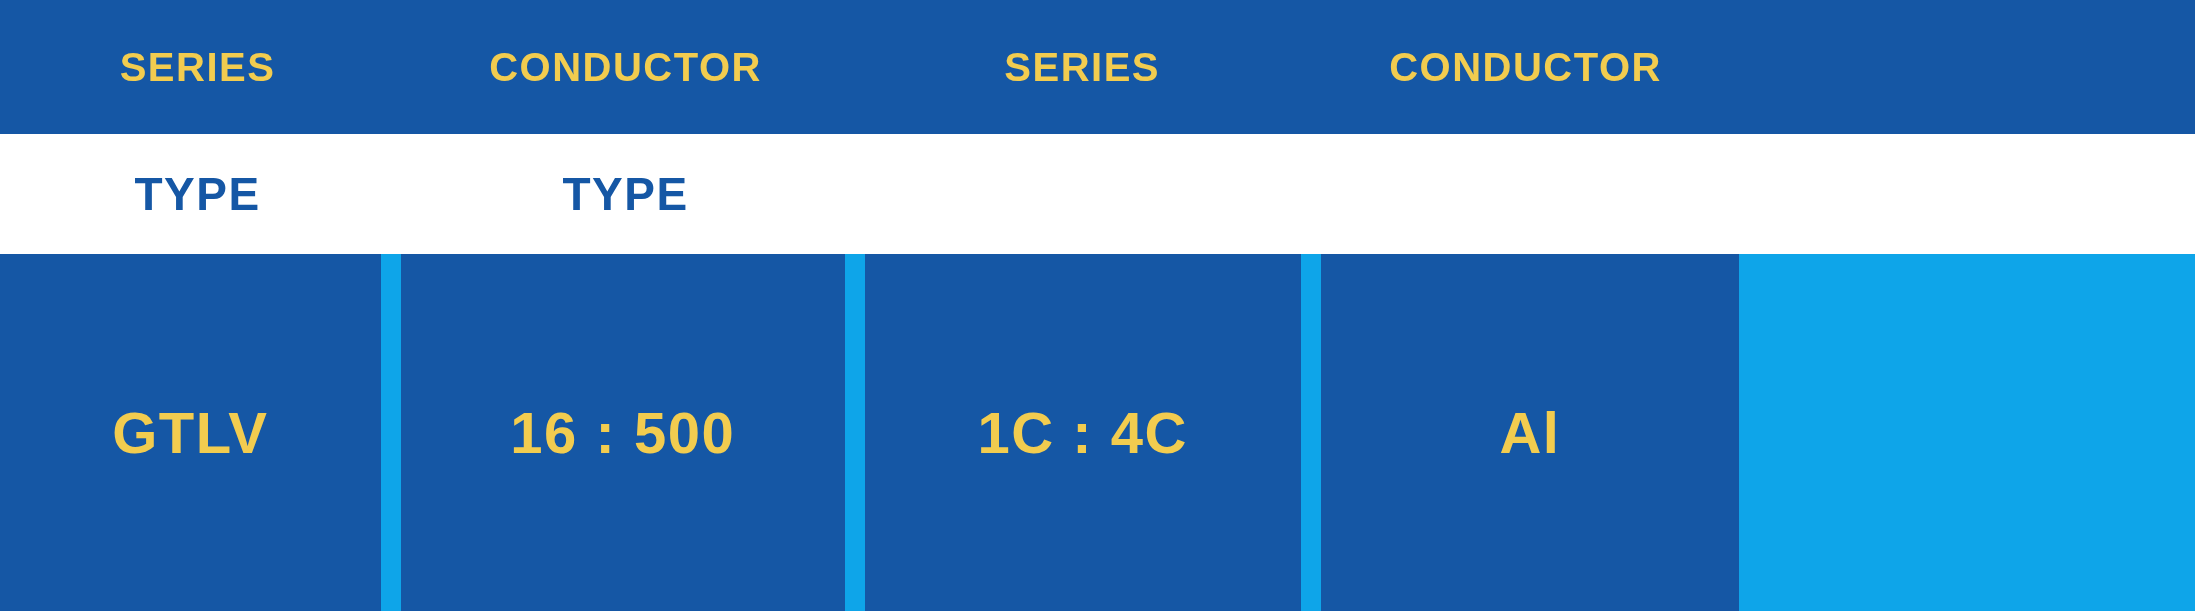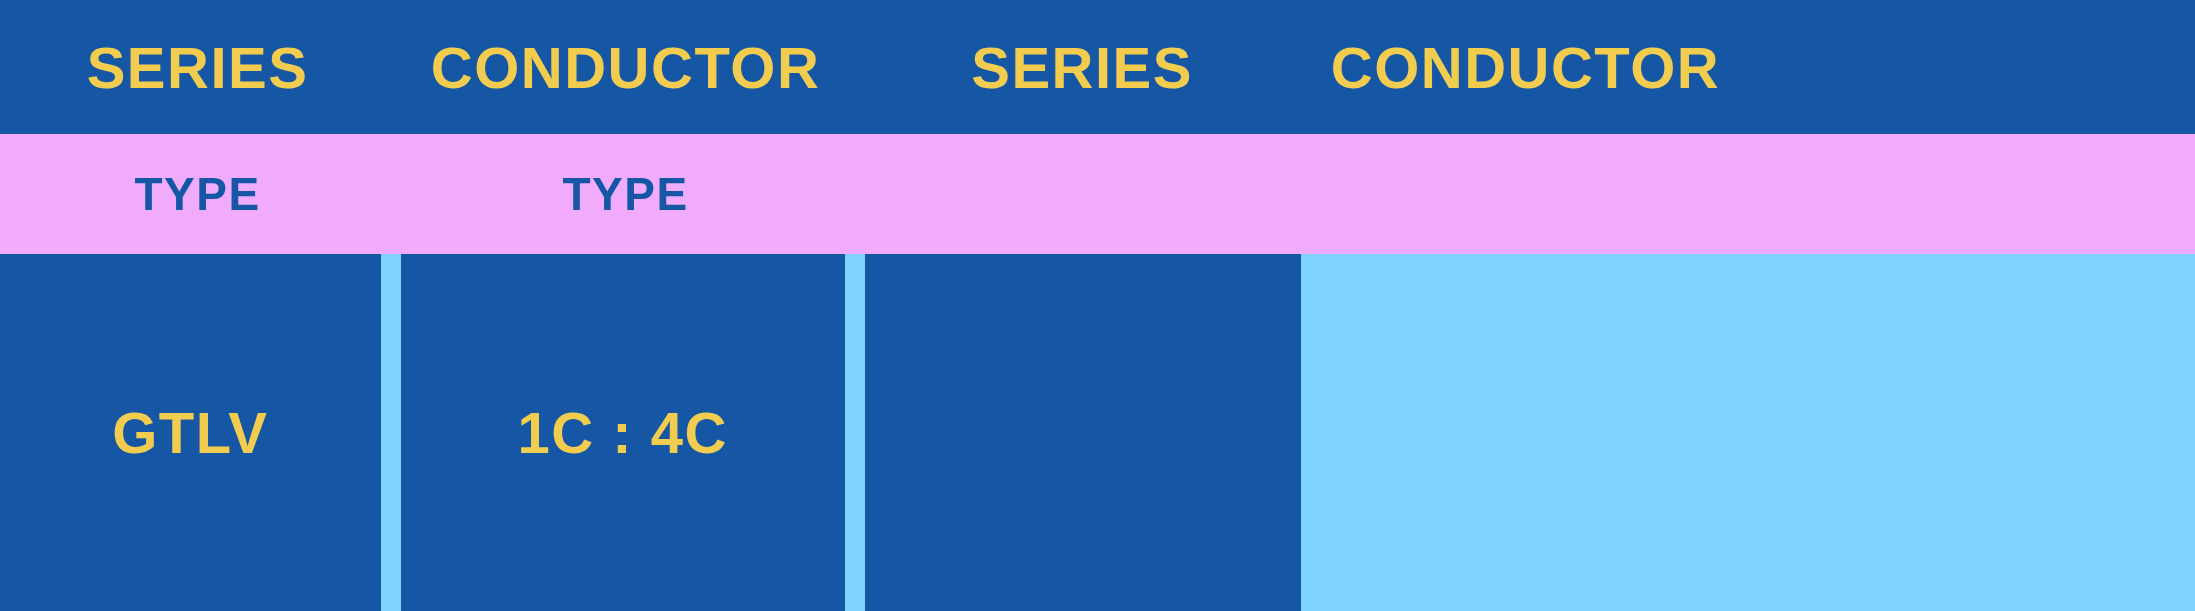--- a/index.html
+++ b/index.html
@@ -28,35 +28,35 @@
     letter-spacing: 1.5px;
     font-weight: bold;
   }
   
   .row-header {
     height: 134px;
     background: #1557A5;
   }
   .row-header .cell {
     color: #F2CC4F;
-    font-size: 58px;
+    font-size: 40px;
   }
   
   .row-band {
     height: 120px;
-    background: #f0abfc;
+    background: #ffffff;
   }
   .row-band .cell {
     color: #1557A5;
     font-size: 46px;
   }
   
   .row-data {
     flex: 1;
-    background: #7dd3fc;
+    background: #0ea5e9;
     column-gap: 20px;
   }
   .row-data .cell {
     background: #1557A5;
     color: #F2CC4F;
     font-size: 58px;
     flex-direction: column;
     line-height: 1.55;
   }
 </style>
@@ -72,18 +72,20 @@
     <div class="cell">CONDUCTOR</div>
   </div>
 
   <div class="row row-band">
     <div class="cell">TYPE</div>
     <div class="cell">TYPE</div>
   </div>
 
   <div class="row row-data">
     <div class="cell">GTLV</div>
+    <div class="cell">16 : 500</div>
     <div class="cell">1C : 4C</div>
     <div class="cell">
+      <span>Al</span>
     </div>
   </div>
 
 </div>
 
 </body></html>

